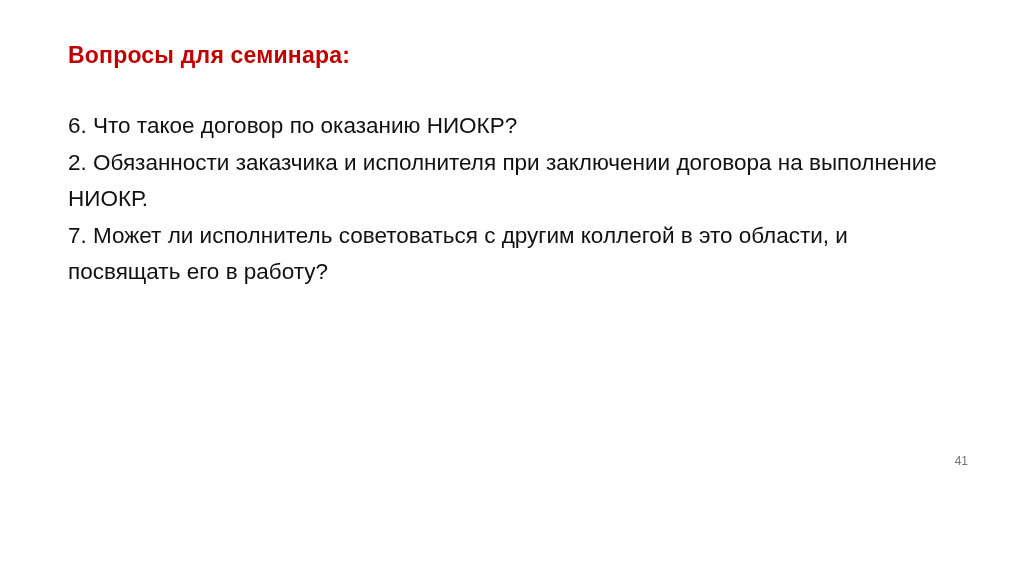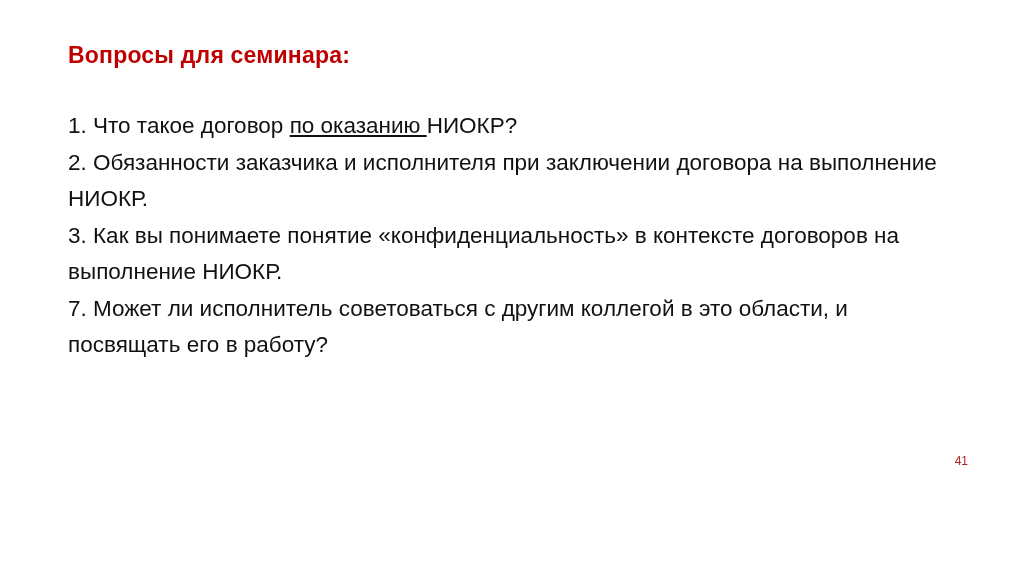--- a/index.html
+++ b/index.html
@@ -35,41 +35,39 @@
     top: 108px;
     width: 890px;
     font-size: 22.5px;
     line-height: 36.5px;
     color: #111111;
   }
   .q-line {
     white-space: normal;
   }
   .underlined {
-    text-decoration: underline;
     text-align: center;
   }
   .page-number {
     position: absolute;
     right: 56px;
     bottom: 20px;
     font-size: 12px;
-    color: #b91c1c;
+    color: #737373;
     font-family: "Liberation Sans", sans-serif;
   }
 </style>
 </head>
 <body>
 
 <div class="slide" style="background: rgb(255, 255, 255);">
 
   <div class="slide-title" style="color: rgb(192, 0, 0);">Вопросы для семинара:</div>
 
   <div class="body-block" style="color: rgb(17, 17, 17);">
-    <div class="q-line"><span>1. Что такое договор </span><span class="underlined">по оказанию </span><span>НИОКР?</span></div>
+    <div class="q-line"><span>6. Что такое договор </span><span class="underlined">по оказанию </span><span>НИОКР?</span></div>
     <div class="q-line"><span>2. Обязанности заказчика и исполнителя при заключении договора на выполнение НИОКР.</span></div>
-    <div class="q-line"><span>3. Как вы понимаете понятие «конфиденциальность» в контексте договоров на выполнение НИОКР.</span></div>
     <div class="q-line"><span>7. Может ли исполнитель советоваться с другим коллегой в это области, и посвящать его в работу?</span></div>
   </div>
 
   <div class="page-number">41</div>
 
 </div>
 
 </body></html>

